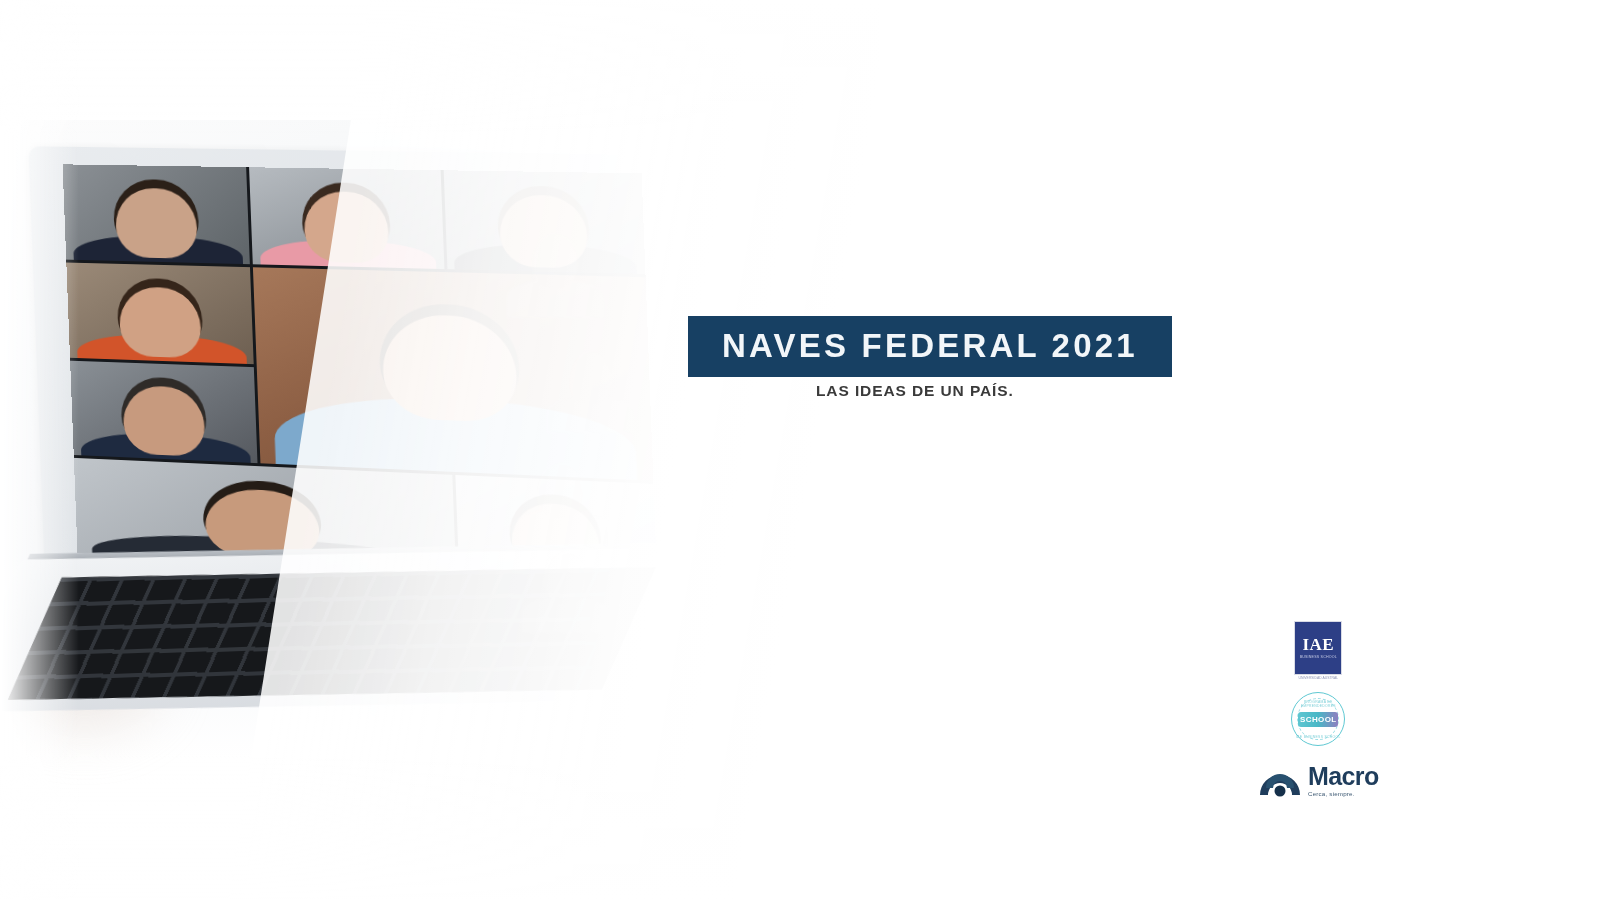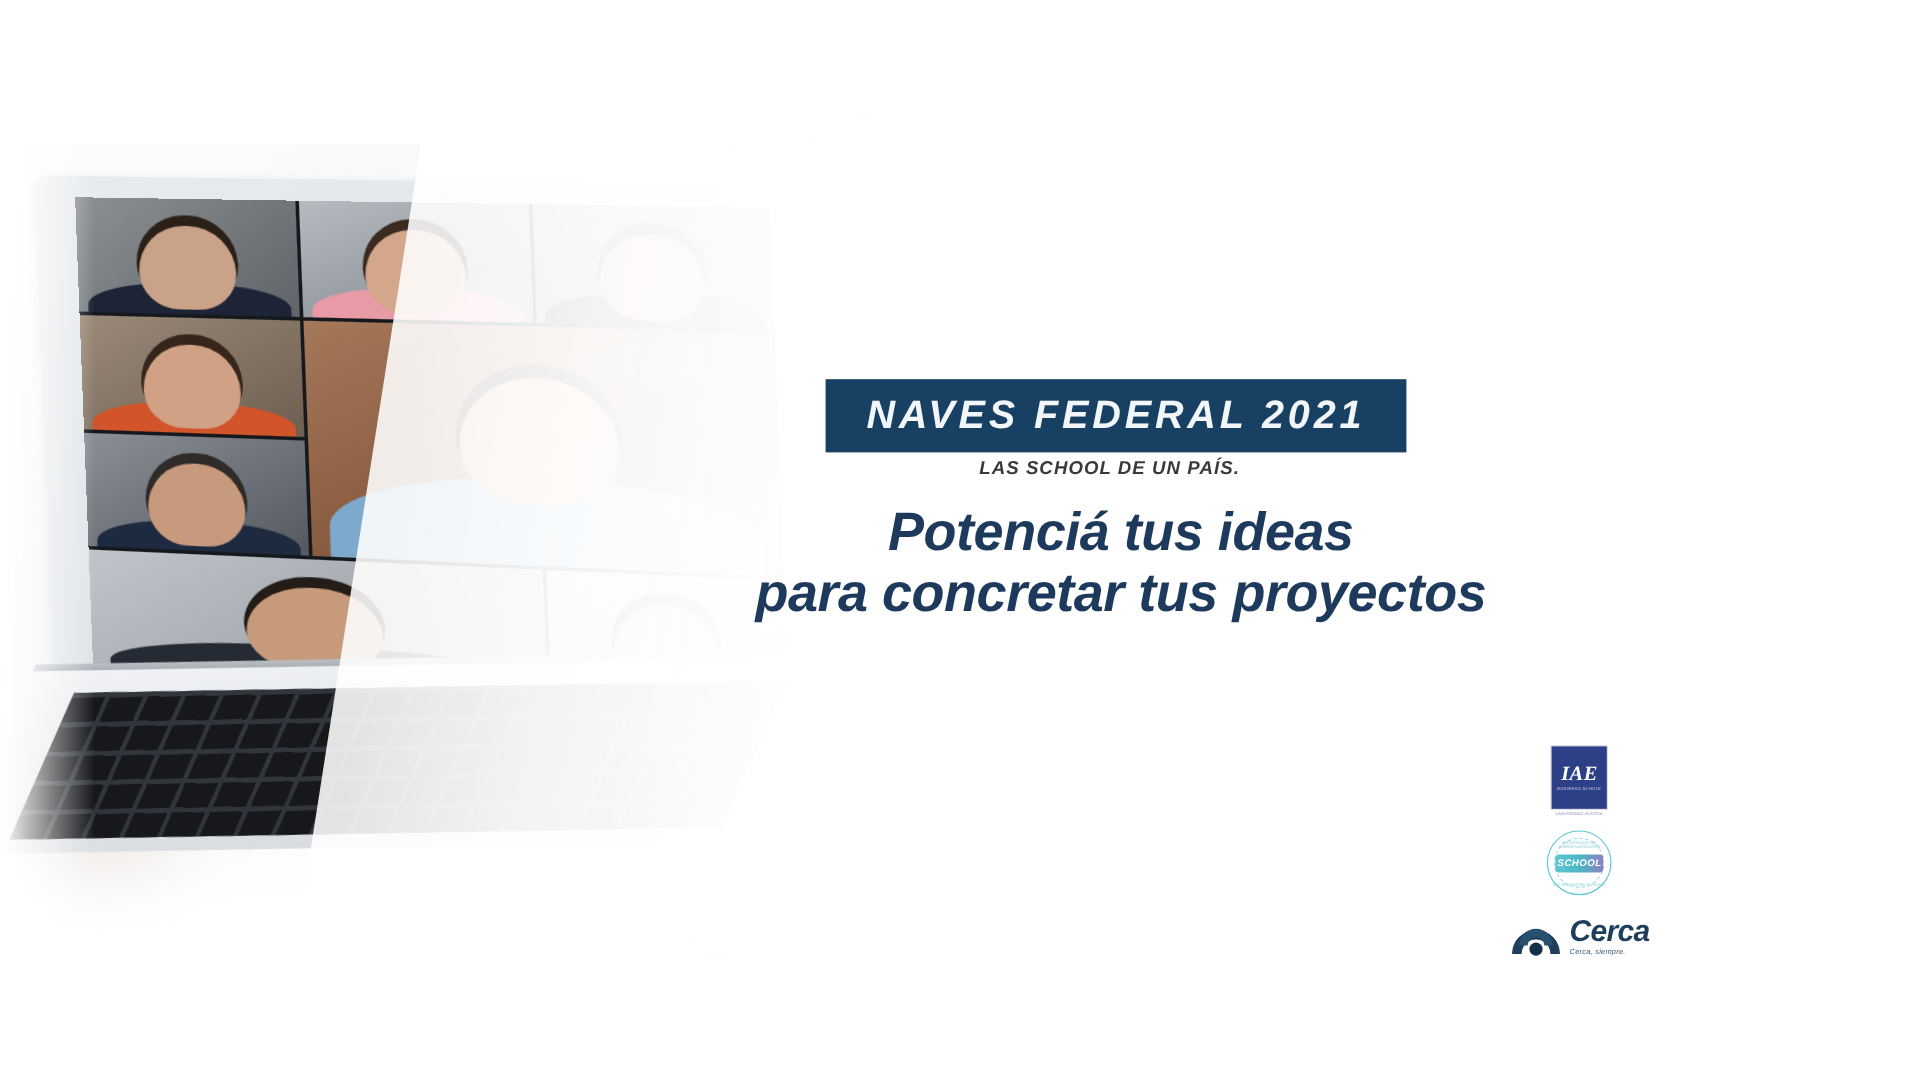--- a/index.html
+++ b/index.html
@@ -11,21 +11,20 @@
   body {
     font-family: "Liberation Sans", sans-serif;
   }
 
   .banner {
     position: relative;
     width: 1404px;
     height: 900px;
     background: #ffffff;
     overflow: hidden;
-    font-style: italic;
   }
 
   
   .photo-stage {
     position: absolute;
     left: 0;
     top: 0;
     width: 880px;
     height: 900px;
     overflow: hidden;
@@ -471,26 +470,22 @@
     <div class="wash-soft"></div>
     <div class="edge-fade"></div>
   </div>
 
   <div class="content">
 
     <div class="title-plate">
       <div class="t">NAVES  FEDERAL 2021</div>
     </div>
 
-    <div class="tagline">LAS SCHOOL DE UN PAÍS.</div>
-
-    <div class="headline">
-      <div class="l1">Potenciá tus ideas</div>
-      <div class="l2">para concretar tus proyectos</div>
-    </div>
+    <div class="tagline">LAS IDEAS DE UN PAÍS.</div>
+
 
     <div class="logos">
 
       <div style="position:relative;">
         <div class="logo-iae">
           <div class="iae-mark">IAE</div>
           <div class="iae-sub">BUSINESS SCHOOL</div>
         </div>
         <div class="iae-foot">UNIVERSIDAD AUSTRAL</div>
       </div>
@@ -505,21 +500,21 @@
 
       <div class="logo-macro">
         <div class="macro-fan">
           <svg width="44" height="32" viewBox="0 0 44 32" xmlns="http://www.w3.org/2000/svg">
             <path d="M2 30 A20 20 0 0 1 42 30 L34 30 A12 12 0 0 0 10 30 Z" fill="#1f3d5c"></path>
             <path d="M8 30 A14 14 0 0 1 36 30 L29 30 A7 7 0 0 0 15 30 Z" fill="#27506f" transform="translate(0,-7)"></path>
             <circle cx="22" cy="26" r="5.5" fill="#15304a"></circle>
           </svg>
         </div>
         <div class="macro-word">
-          <span class="m-name">Cerca</span>
+          <span class="m-name">Macro</span>
           <span class="m-tag">Cerca, siempre.</span>
         </div>
       </div>
 
     </div>
   </div>
 
 </div>
 
 </body></html>

